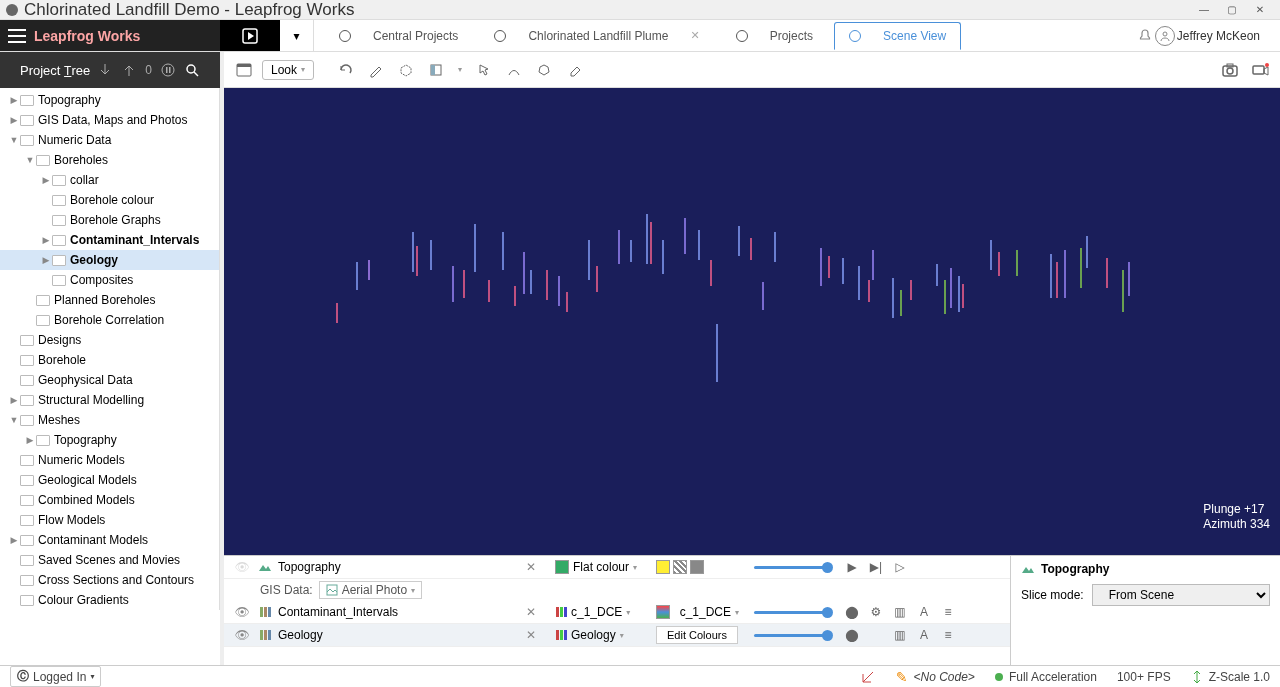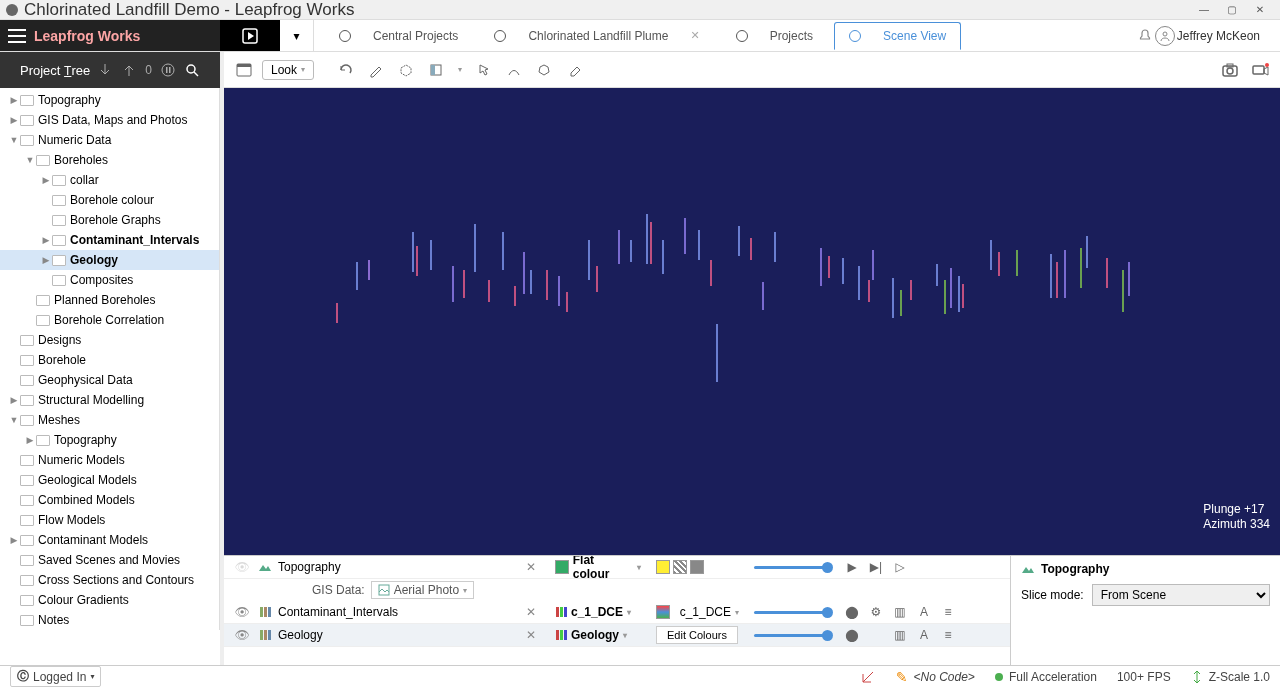--- a/index.html
+++ b/index.html
@@ -60,36 +60,36 @@
 .borehole { position: absolute; width: 2px; }
 
 
 .scenepanel { height: 110px; display: flex; border-top: 1px solid #ccc; }
 .scenelist { flex: 1; overflow: auto; }
 .sl-row { display: flex; align-items: center; height: 23px; padding: 0 10px; gap: 8px; border-bottom: 1px solid #eee; }
 .sl-row.hl { background: #eef2f6; }
 .sl-eye { width: 16px; color: #888; text-align: center; }
 .sl-name { width: 260px; display: flex; align-items: center; gap: 6px; }
 .sl-x { width: 14px; color: #888; cursor: pointer; }
-.sl-color { width: 100px; display: flex; align-items: center; gap: 4px; font-weight: bold; }
+.sl-color { width: 100px; display: flex; align-items: center; gap: 4px; }
 .sl-dd { border: 1px solid transparent; padding: 1px 6px; display: flex; align-items: center; gap: 4px; }
 .sl-dd .car { color: #999; font-size: 8px; }
 .sl-swwrap { width: 90px; display: flex; gap: 3px; align-items: center; }
 .sw { width: 14px; height: 14px; border: 1px solid #999; }
 .sl-slider { width: 75px; height: 3px; background: #4a90d9; border-radius: 2px; position: relative; margin-right: 6px; }
 .sl-slider .knob { position: absolute; right: -4px; top: -4px; width: 11px; height: 11px; background: #4a90d9; border-radius: 50%; }
 .sl-icons { display: flex; gap: 6px; }
 .sl-icons .ico { width: 18px; height: 18px; display: flex; align-items: center; justify-content: center; color: #666; cursor: pointer; }
-.sl-sub { padding-left: 88px; font-size: 11px; color: #555; height: 22px; display: flex; align-items: center; gap: 6px; }
+.sl-sub { padding-left: 36px; font-size: 11px; color: #555; height: 22px; display: flex; align-items: center; gap: 6px; }
 .editc { background: #fff; border: 1px solid #ccc; padding: 2px 10px; font-size: 11px; cursor: pointer; }
 
 .propspanel { width: 270px; border-left: 1px solid #ccc; padding: 6px 10px; }
 .propspanel .pp-title { display: flex; align-items: center; gap: 6px; font-size: 12px; margin-bottom: 8px; }
 .propspanel .pp-row { display: flex; align-items: center; gap: 8px; }
-.propspanel select { flex: 1; border: 1px solid #bbb; padding: 2px 4px; font-size: 12px; }
+.propspanel select { flex: 1; border: 1px solid #bbb; padding: 2px 12px; font-size: 12px; }
 
 
 .statusbar { height: 22px; border-top: 1px solid #ccc; display: flex; align-items: center; padding: 0 10px; gap: 20px; font-size: 11px; color: #444; }
 .statusbar .left { display: flex; align-items: center; gap: 4px; border: 1px solid #ccc; border-radius: 2px; padding: 1px 6px; }
 .statusbar .fill { flex: 1; }
 .statusbar .seg { display: flex; align-items: center; gap: 6px; }
 .dotg { width: 8px; height: 8px; background: #4caf50; border-radius: 50%; }
 
 
 .grad { width: 14px; height: 14px; background: linear-gradient(to bottom, #f44, #4a90d9, #4caf50); border: 1px solid #999; }
@@ -302,25 +302,20 @@
         </div>
         <div class="tree-item indent0">
           <span class="chev"></span>
           <span class="folder"></span>
           <span>Cross Sections and Contours</span>
         </div>
         <div class="tree-item indent0">
           <span class="chev"></span>
           <span class="folder"></span>
           <span>Colour Gradients</span>
-        </div>
-        <div class="tree-item indent0">
-          <span class="chev"></span>
-          <span class="folder"></span>
-          <span>Notes</span>
         </div>
       </div>
   </div>
   <div class="splitter"></div>
 
   <div class="rightpane">
 
     <div class="toolbar">
       <div class="tb-btn">
           <svg width="18" height="18" viewBox="0 0 18 18">

